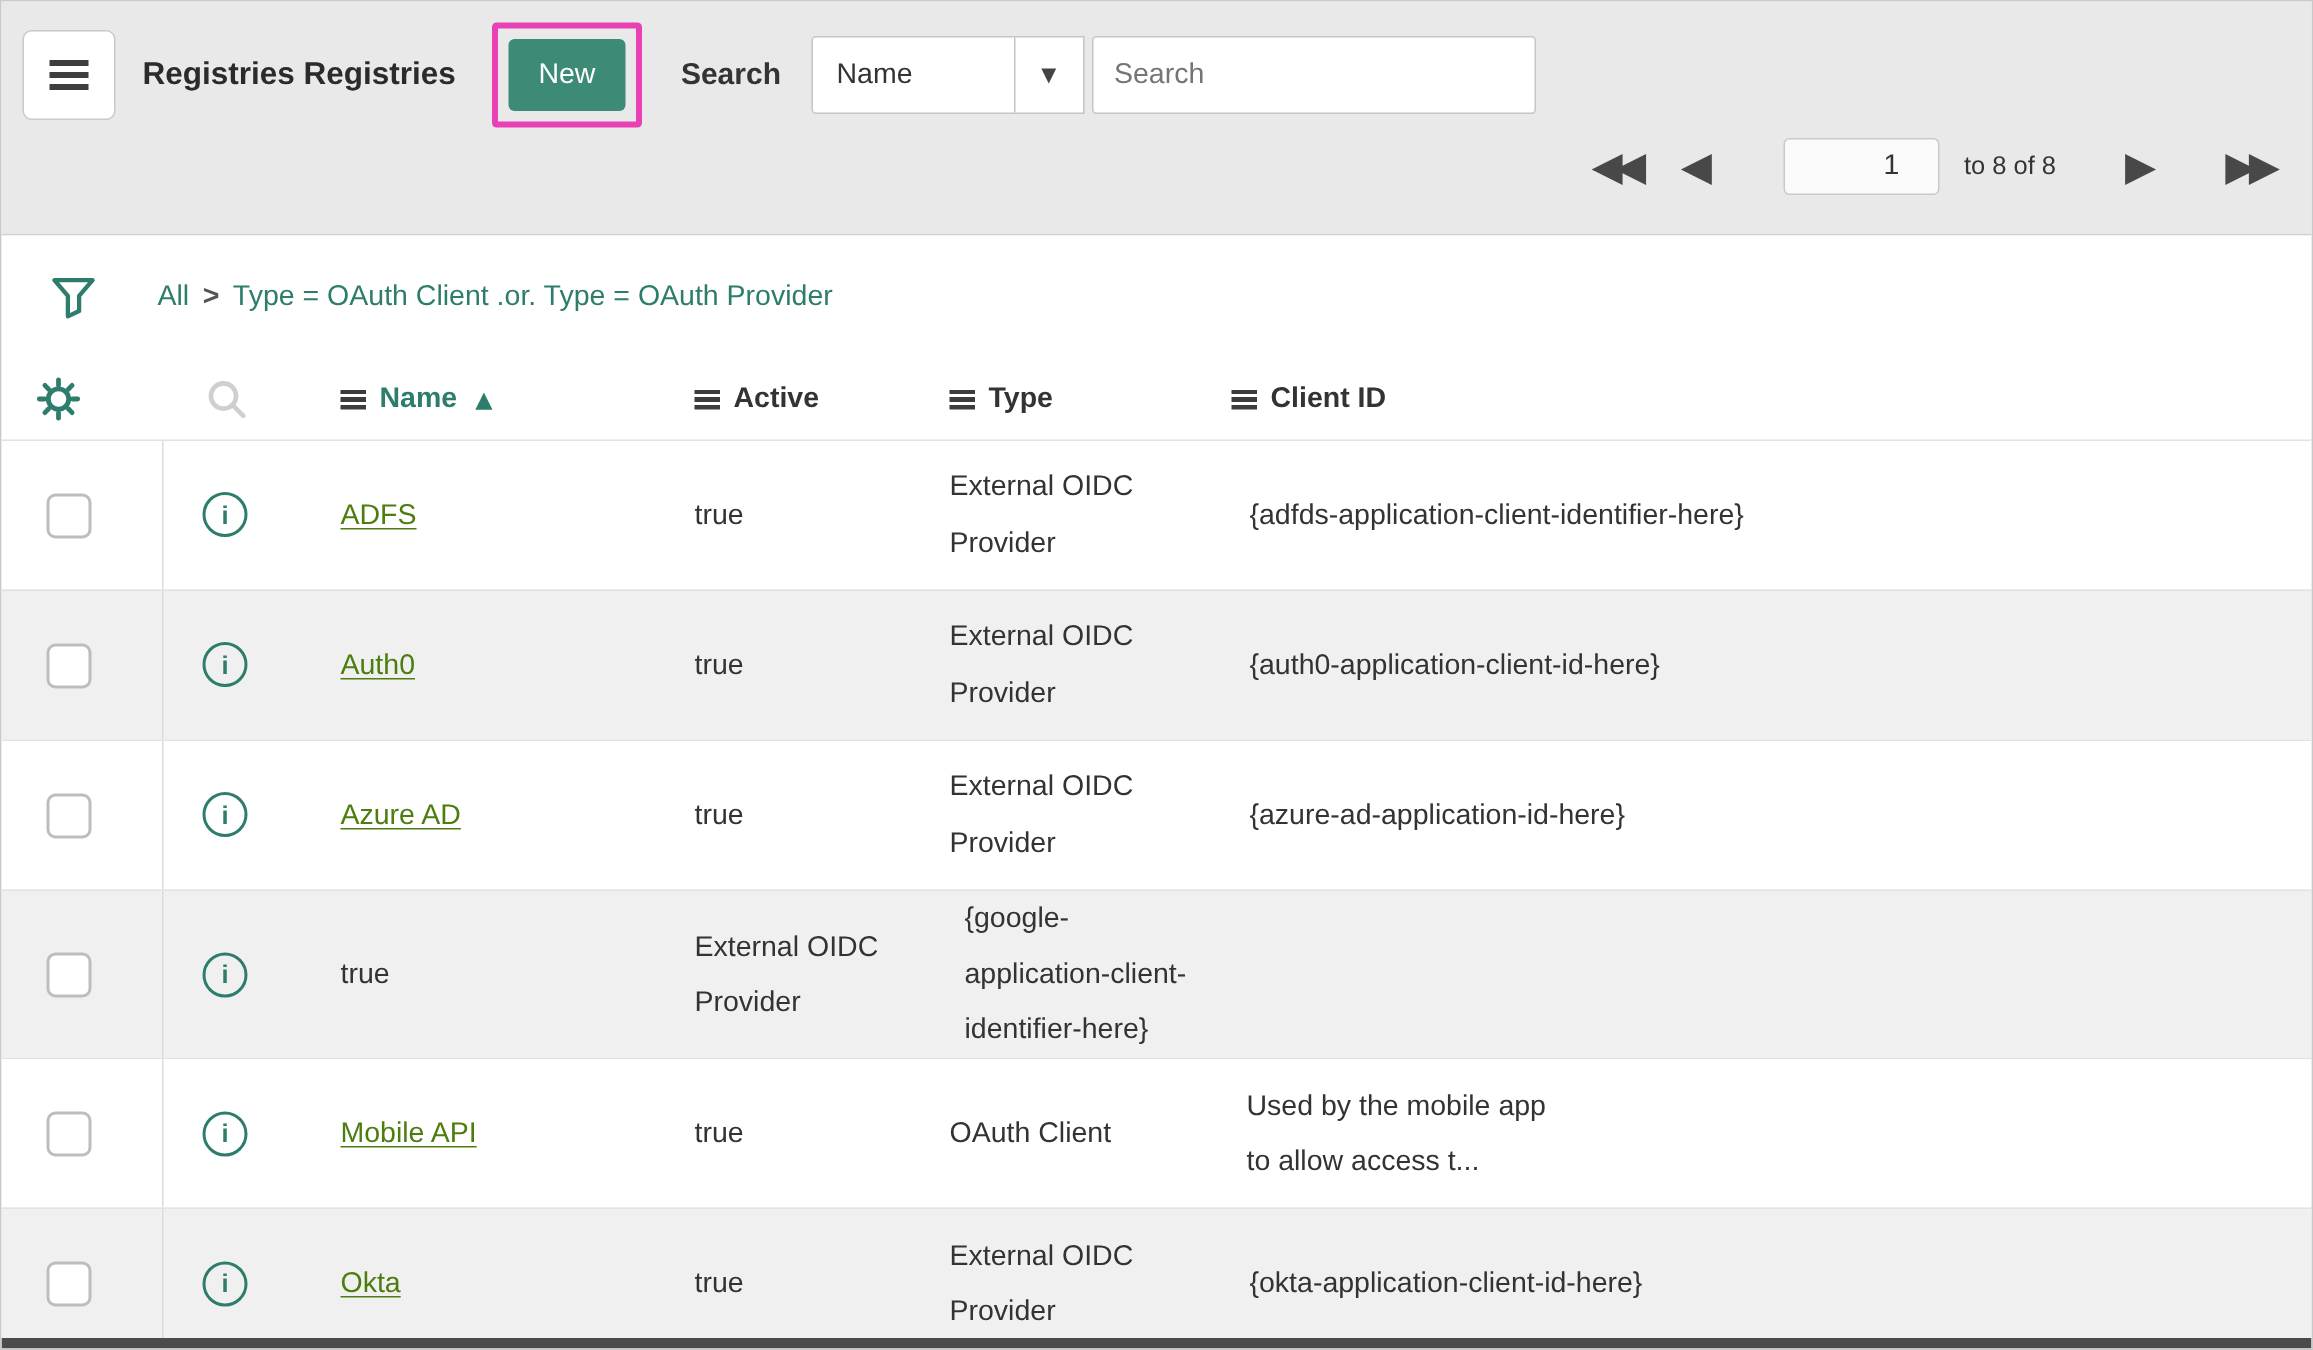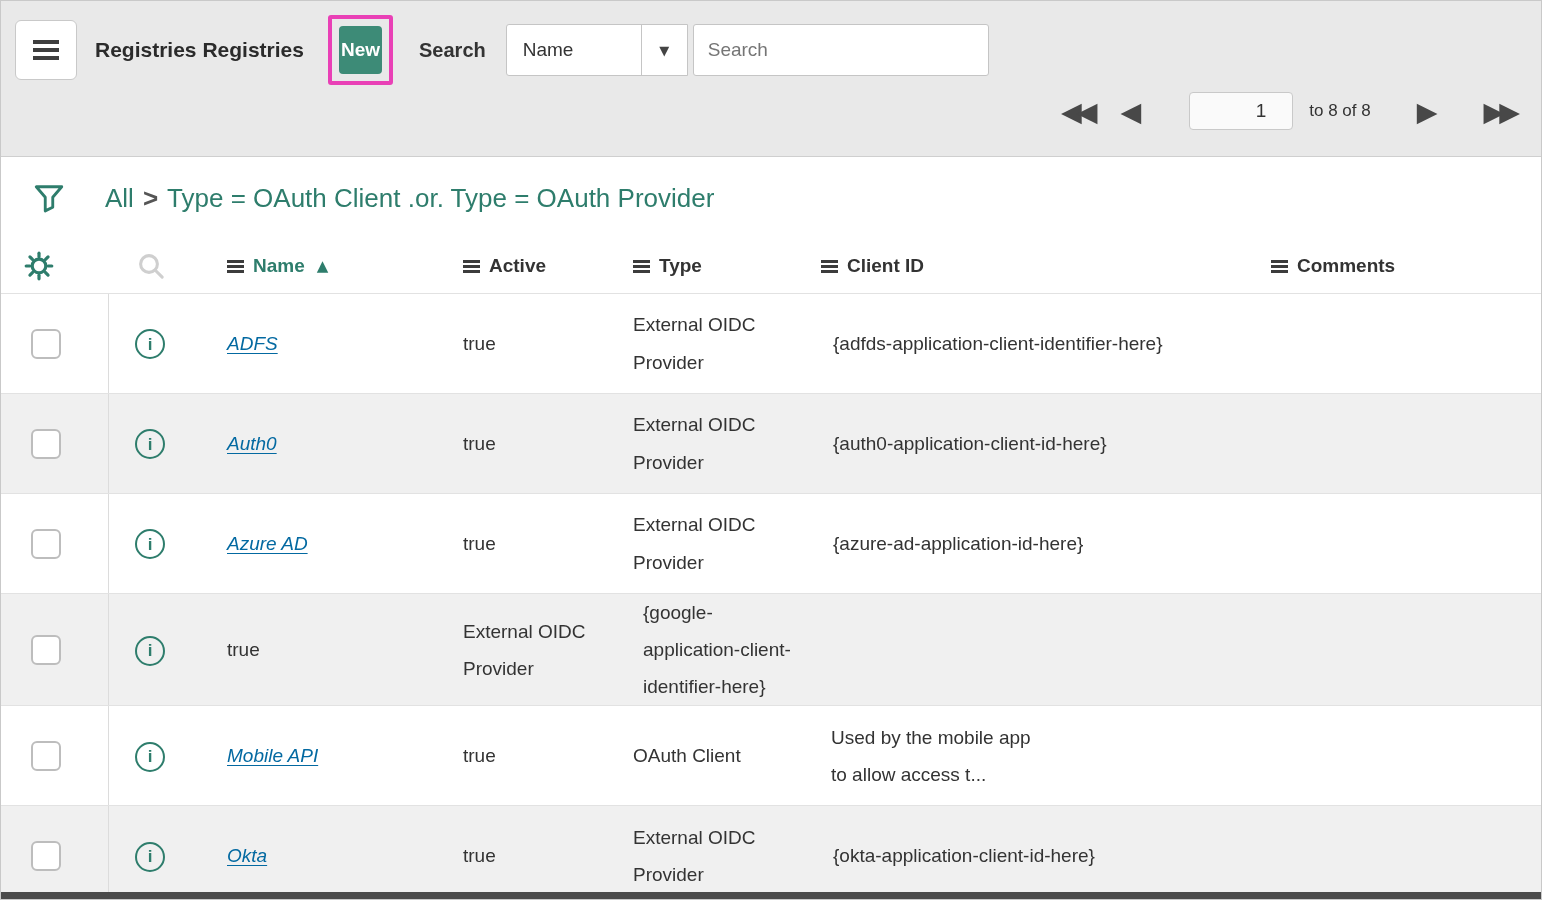--- a/index.html
+++ b/index.html
@@ -12,22 +12,22 @@
 
   
   .topbar { background:#e9e9e9; border-bottom:1px solid #cfcfcf; height:156px; padding:0 22px 0 14px; }
   .topbar-row1 { display:flex; align-items:center; padding-top:14px; height:84px; }
   .menu-btn { width:62px; height:60px; background:#fff; border:1px solid #c9c9c9; border-radius:6px;
               display:flex; align-items:center; justify-content:center; cursor:pointer; flex:0 0 auto; }
   .menu-lines { width:26px; height:20px;
     background:linear-gradient(to bottom,#3e3e3e 0 4px,transparent 4px 8px,#3e3e3e 8px 12px,transparent 12px 16px,#3e3e3e 16px 20px); }
   .page-title { font-size:21px; font-weight:700; color:#2b2b2b; margin-left:18px; white-space:nowrap; }
   .new-highlight { border:4px solid #e940b6; border-radius:3px; padding:7px; margin-left:24px; flex:0 0 auto; }
-  .new-btn { background:#3d8b77; color:#fff; border:none; border-radius:4px; font-size:19px; font-weight:700;
-             padding:13px 2px; font-family:inherit; cursor:pointer; }
+  .new-btn { background:#3d8b77; color:#fff; border:none; border-radius:4px; font-size:19px; font-weight:400;
+             padding:13px 20px; font-family:inherit; cursor:pointer; }
   .search-label { font-size:20px; font-weight:700; margin-left:26px; }
   .field-select { margin-left:20px; width:182px; height:52px; background:#fff; border:1px solid #c5c5c5;
                   border-radius:3px 0 0 3px; display:flex; align-items:center; cursor:pointer; flex:0 0 auto; }
   .field-select-text { flex:1; padding-left:16px; font-size:19px; color:#333; }
   .field-select-arrowbox { width:46px; height:100%; border-left:1px solid #c5c5c5;
                            display:flex; align-items:center; justify-content:center; }
   .glyph { font-family:"DejaVu Sans",sans-serif; }
   .dd-arrow { font-size:13px; color:#444; }
   .search-input { margin-left:5px; width:296px; height:52px; border:1px solid #c5c5c5; border-radius:3px;
                   font-size:19px; padding:0 14px; font-family:inherit; color:#333; background:#fff; }
@@ -40,21 +40,21 @@
   .pg-prev  { margin-right:48px; }
   .pg-input { width:104px; height:38px; border:1px solid #c9c9c9; border-radius:4px; background:#fafafa;
               font-size:19px; text-align:right; padding-right:26px; font-family:inherit; color:#333; margin-right:16px; }
   .pg-range { font-size:17px; color:#333; margin-right:46px; white-space:nowrap; }
   .pg-next  { margin-right:46px; }
   .pg-last  { margin-right:4px; }
 
   
   .filterbar { background:#fff; display:flex; align-items:center; height:82px; padding-left:30px; }
   .icon-btn { background:none; border:none; cursor:pointer; display:flex; align-items:center; justify-content:center; padding:0; }
-  .breadcrumb { margin-left:38px; font-size:26px; display:flex; align-items:center; }
+  .breadcrumb { margin-left:38px; font-size:19px; display:flex; align-items:center; }
   .bc-link { color:#2e7d6c; text-decoration:none; cursor:pointer; }
   .bc-sep { color:#555; margin:0 9px; font-weight:600; }
 
   
   .listgrid { --cols:108px 104px 236px 170px 190px 440px 1fr; }
   .lrow { display:grid; grid-template-columns:var(--cols); align-items:center; }
   .lheader { height:54px; background:#fff; }
   .hicon-cell { display:flex; align-items:center; }
   .hicon-cell.gear { padding-left:22px; }
   .hicon-cell.mag { padding-left:26px; }
@@ -73,21 +73,21 @@
   .drow.alt { background:#f0f0f0; }
   .cell { font-size:19px; line-height:1.95; color:#333; }
   .cb-cell { align-self:stretch; display:flex; align-items:center; border-right:1px solid #dcdcdc; padding-left:30px; }
   .checkbox { width:30px; height:30px; background:#fff; border:2px solid #bdbdbd; border-radius:6px; cursor:pointer; flex:0 0 auto; }
   .info-cell { padding-left:26px; }
   .info-icon { display:inline-flex; width:30px; height:30px; border:2px solid #2e7d6c; border-radius:50%;
                color:#2e7d6c; align-items:center; justify-content:center; font-weight:700; font-size:17px;
                cursor:pointer; line-height:1; }
   .info-icon::before { content:"i"; }
   .name-cell { padding-left:14px; }
-  .row-link { color:#0369a1; text-decoration:underline; text-underline-offset:3px; cursor:pointer;font-style:italic; }
+  .row-link { color:#4d7c0f; text-decoration:underline; text-underline-offset:3px; cursor:pointer; }
   .active-cell { padding-left:14px; }
   .type-cell { padding-left:14px; padding-right:12px; }
   .clientid-cell { padding-left:12px; }
   .clientid-cell .wrapbox { display:inline-block; max-width:345px;margin-left:12px; }
   .comments-cell { padding-left:22px; }
   .comments-cell .wrapbox { display:inline-block; max-width:200px; }
 
   .bottom-strip { position:absolute; left:0; right:0; bottom:0; height:7px; background:#4b4b4b; }
 </style>
 </head>
@@ -176,24 +176,20 @@
         <span>Active</span>
       </div>
       <div class="hcell c-type">
         <span class="col-lines"></span>
         <span>Type</span>
       </div>
       <div class="hcell c-clientid">
         <span class="col-lines"></span>
         <span>Client ID</span>
       </div>
-      <div class="hcell c-comments">
-        <span class="col-lines"></span>
-        <span>Comments</span>
-      </div>
     </div>
 
     <div class="lrow drow">
       <div class="cell cb-cell">
           <span class="checkbox"></span>
         </div>
       <div class="cell info-cell"><span class="info-icon"></span></div>
       <div class="cell name-cell"><a class="row-link">ADFS</a></div>
       <div class="cell active-cell">true</div>
       <div class="cell type-cell">External OIDC Provider</div>

